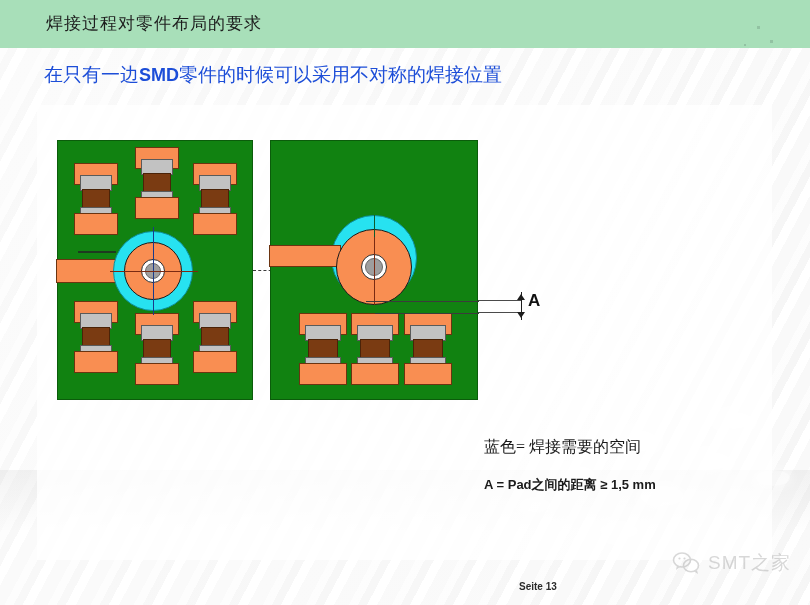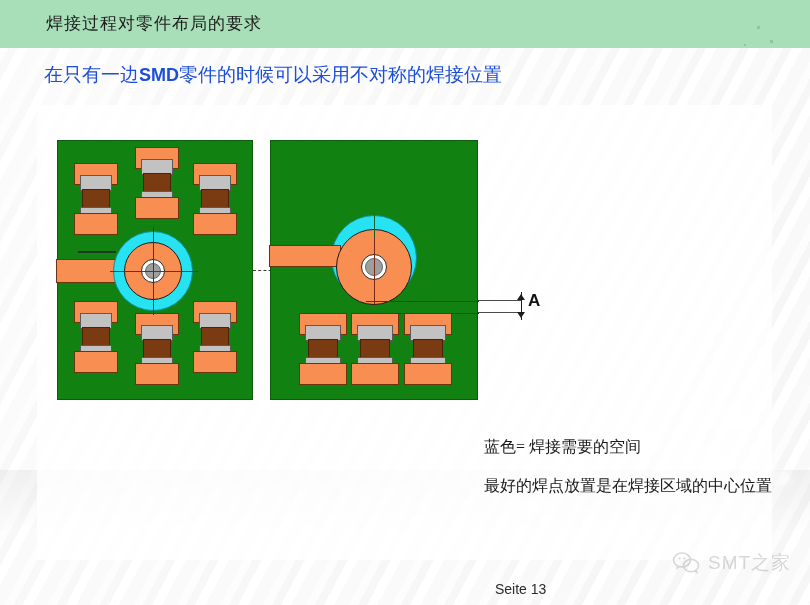--- a/index.html
+++ b/index.html
@@ -118,22 +118,22 @@
   .dim-tick{position:absolute;width:1px;background:#1d1d1d;}
   
   #legend{position:absolute;left:484px;top:437px;width:290px;}
   .legend-row{
     font-family:Liberation Serif, serif;
     font-size:16px;color:#1a1a1a;margin-bottom:18px;white-space:nowrap;
   }
   .legend-row.sans{font-family:"Liberation Sans", sans-serif;font-weight:bold;font-size:13px;}
   
   #footer-page{
-    position:absolute;left:495px;top:581px;
-    font-size:14px;font-weight:normal;color:#2b2b2b;
+    position:absolute;left:519px;top:581px;
+    font-size:10px;font-weight:bold;color:#2b2b2b;
     font-family:"Liberation Sans", sans-serif;
   }
   
   #watermark{
     position:absolute;left:672px;top:550px;
     display:flex;align-items:center;gap:6px;
     opacity:0.38;
   }
   #watermark .wm-text{
     font-size:19px;color:#9a9a9a;
@@ -270,21 +270,21 @@
 <div class="dim-line" style="left:478px;top:312px;width:44px;"></div>
 <div class="dim-tick" style="left:521px;top:292px;height:28px;"></div>
 <svg width="22" height="36" viewBox="0 0 22 36" style="position:absolute;left:512px;top:288px;">
   <polygon points="9,6 13,12 5,12" fill="#1d1d1d"></polygon>
   <polygon points="9,30 13,24 5,24" fill="#1d1d1d"></polygon>
 </svg>
 <div id="dim-a-label">A</div>
 
 <div id="legend">
   <div class="legend-row">蓝色= 焊接需要的空间</div>
-  <div class="legend-row">最好的焊点放置是在焊接区域的中心位置</div>
+  <div class="legend-row sans">A = Pad之间的距离 ≥ 1,5 mm</div>
 </div>
 
 <div id="footer-page">Seite 13</div>
 
 <div id="watermark">
   <svg width="30" height="24" viewBox="0 0 30 24">
     <ellipse cx="10" cy="9" rx="8.5" ry="7" fill="none" stroke="#9a9a9a" stroke-width="1.6"></ellipse>
     <polygon points="5,14 4,19 8,16" fill="#9a9a9a"></polygon>
     <ellipse cx="19" cy="14.5" rx="7.5" ry="6.2" fill="none" stroke="#9a9a9a" stroke-width="1.6"></ellipse>
     <polygon points="25,19 26,23 22,20.5" fill="#9a9a9a"></polygon>

